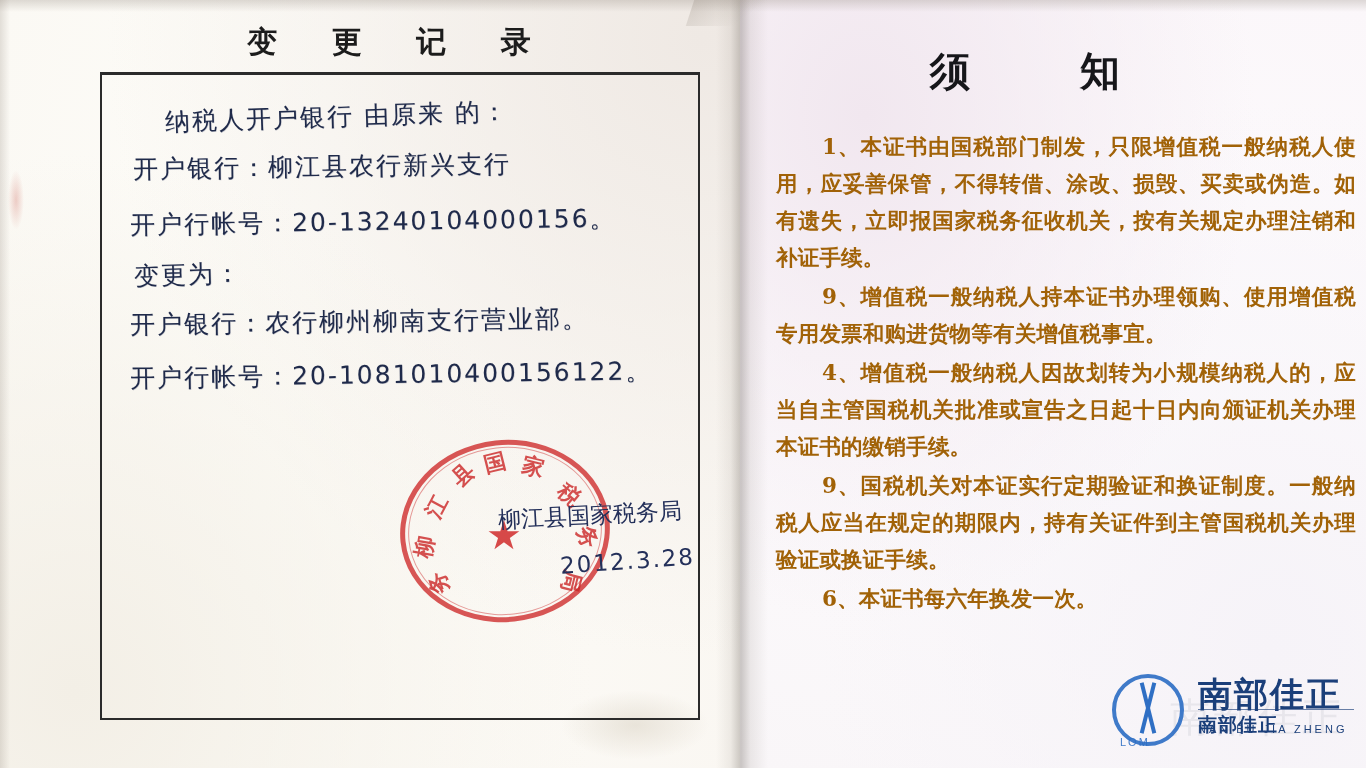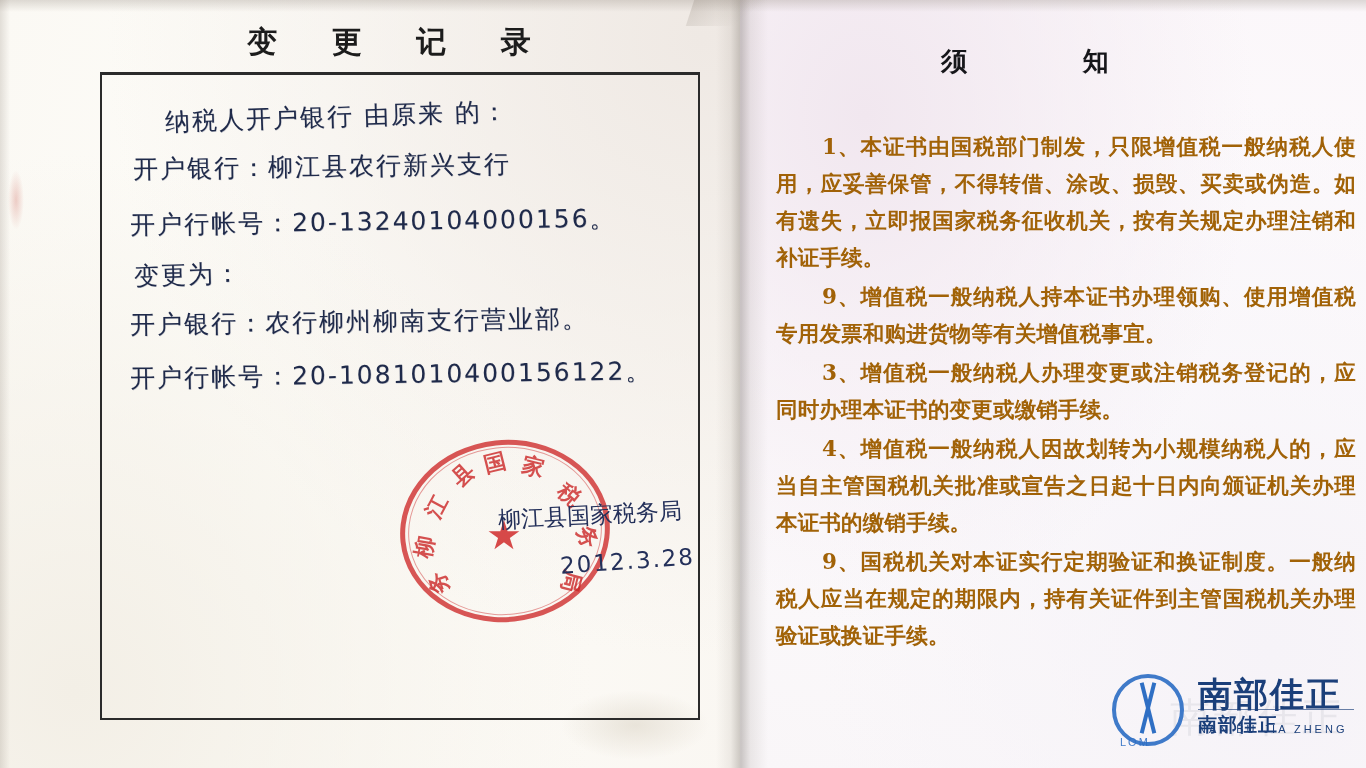--- a/index.html
+++ b/index.html
@@ -191,23 +191,23 @@
     transform: rotate(-4deg);
     letter-spacing: 2px;
   }
 
   
   .right-title {
     position: absolute;
     left: 790px; top: 44px;
     width: 520px;
     text-align: center;
-    font-family: Liberation Mono, monospace;
-    font-weight: bold;
-    font-size: 26px;
+    font-family: Liberation Serif, serif;
+    font-weight: bold;
+    font-size: 40px;
     letter-spacing: 50px;
     color: #16161a;
   }
   .notice-list {
     position: absolute;
     left: 776px; top: 128px;
     width: 580px;
   }
   .notice-item {
     font-family: "DejaVu Serif", serif;
@@ -358,23 +358,23 @@
   </div>
 
   <div class="seal-hand">柳江县国家税务局</div>
   <div class="seal-date">2012.3.28</div>
 
   <div class="right-title">须       知</div>
 
   <div class="notice-list">
     <div class="notice-item">1、本证书由国税部门制发，只限增值税一般纳税人使用，应妥善保管，不得转借、涂改、损毁、买卖或伪造。如有遗失，立即报国家税务征收机关，按有关规定办理注销和补证手续。</div>
     <div class="notice-item">9、增值税一般纳税人持本证书办理领购、使用增值税专用发票和购进货物等有关增值税事宜。</div>
-    <div class="notice-item">3、增值税一般纳税人办理变更或注销税务登记的，应同时办理本证书的变更或缴销手续。</div>
     <div class="notice-item">4、增值税一般纳税人因故划转为小规模纳税人的，应当自主管国税机关批准或宣告之日起十日内向颁证机关办理本证书的缴销手续。</div>
     <div class="notice-item">9、国税机关对本证实行定期验证和换证制度。一般纳税人应当在规定的期限内，持有关证件到主管国税机关办理验证或换证手续。</div>
+    <div class="notice-item">6、本证书每六年换发一次。</div>
   </div>
 
   <div class="wm-ghost">南部佳正</div>
   <div class="wm">
     <div class="mark">
       <div class="circle"></div>
       <div class="glyph"></div>
     </div>
     <div class="mark-label">LOM</div>
     <div class="cn-big">南部佳正</div>

